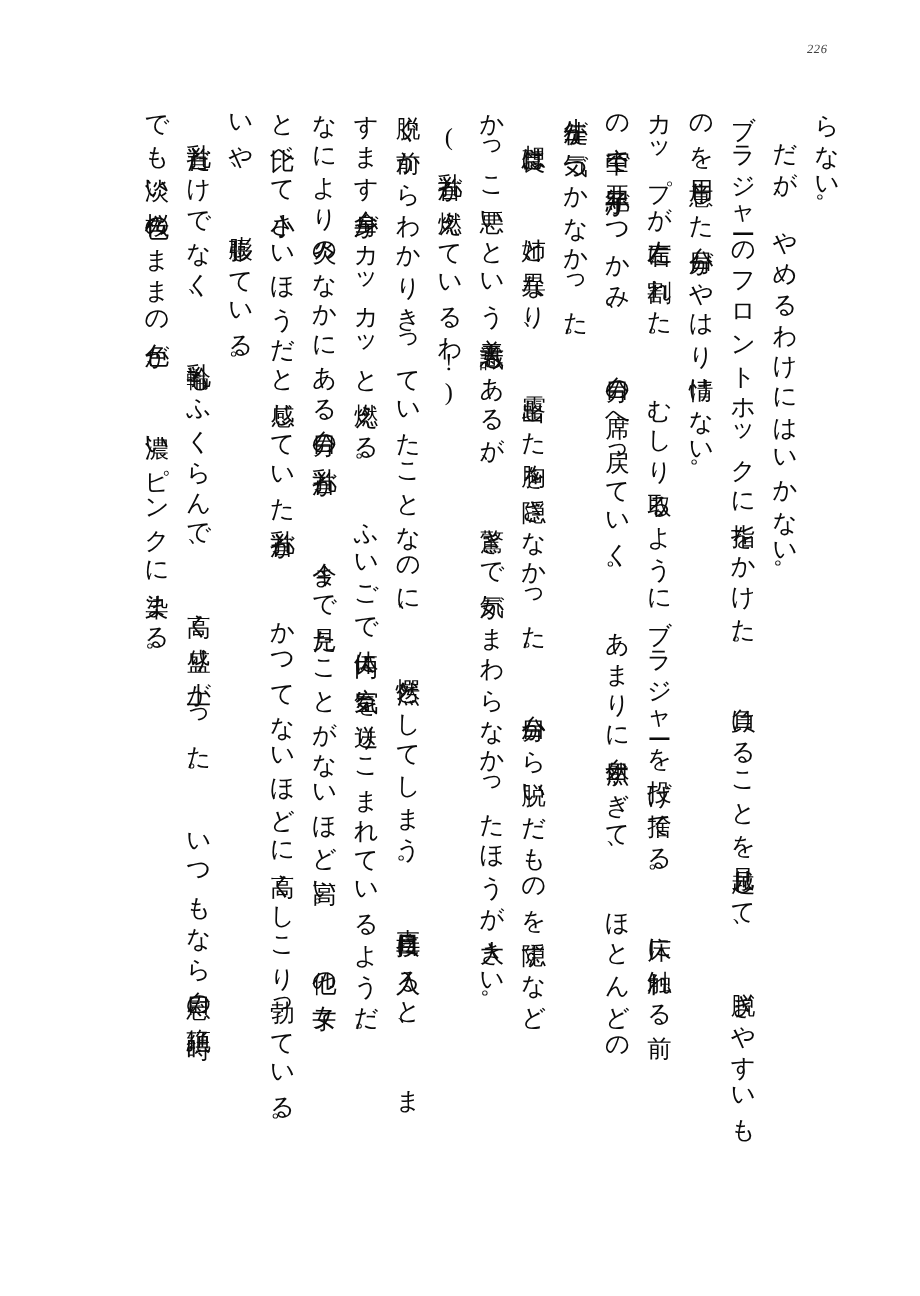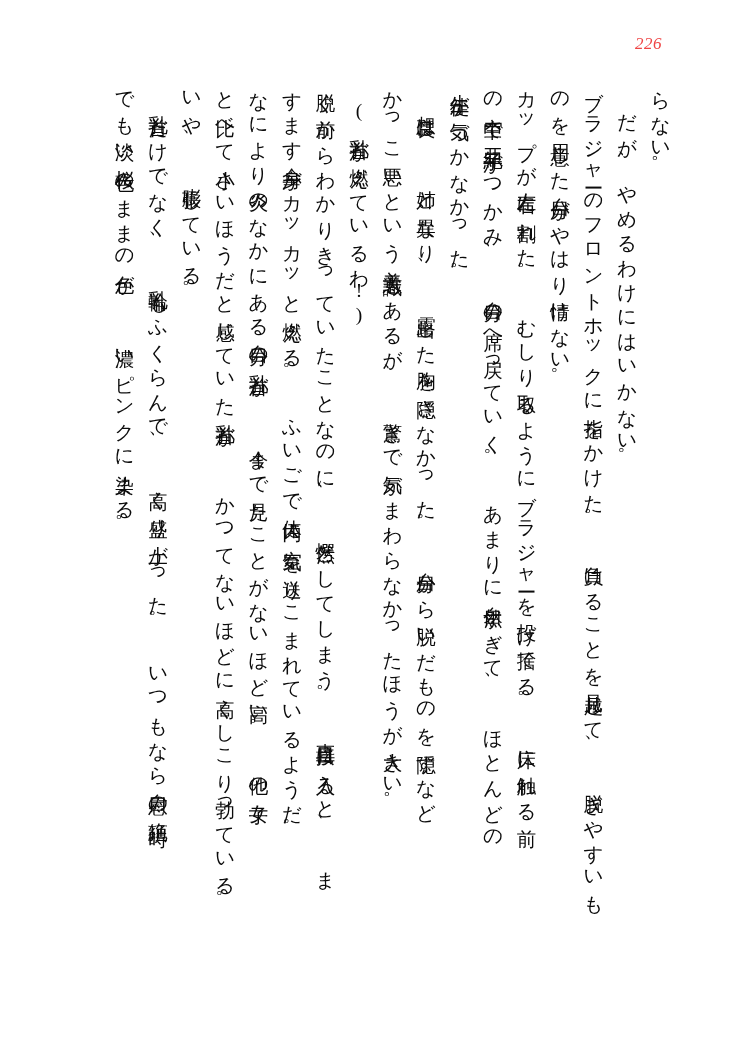--- a/index.html
+++ b/index.html
@@ -12,23 +12,23 @@
     width: 736px;
     height: 1037px;
     background: #ffffff;
     overflow: hidden;
     font-family: "Liberation Serif", "DejaVu Serif", serif;
   }
   .page-number {
     position: absolute;
     top: 34px;
     right: 74px;
-    font-size: 17px;
+    font-size: 10px;
     font-style: italic;
-    color: #ef4444;
+    color: #404040;
     letter-spacing: 0.5px;
   }
   .text-body {
     position: absolute;
     top: 78px;
     left: 64px;
     width: 606px;
     height: 900px;
     display: flex;
     flex-direction: row-reverse;

